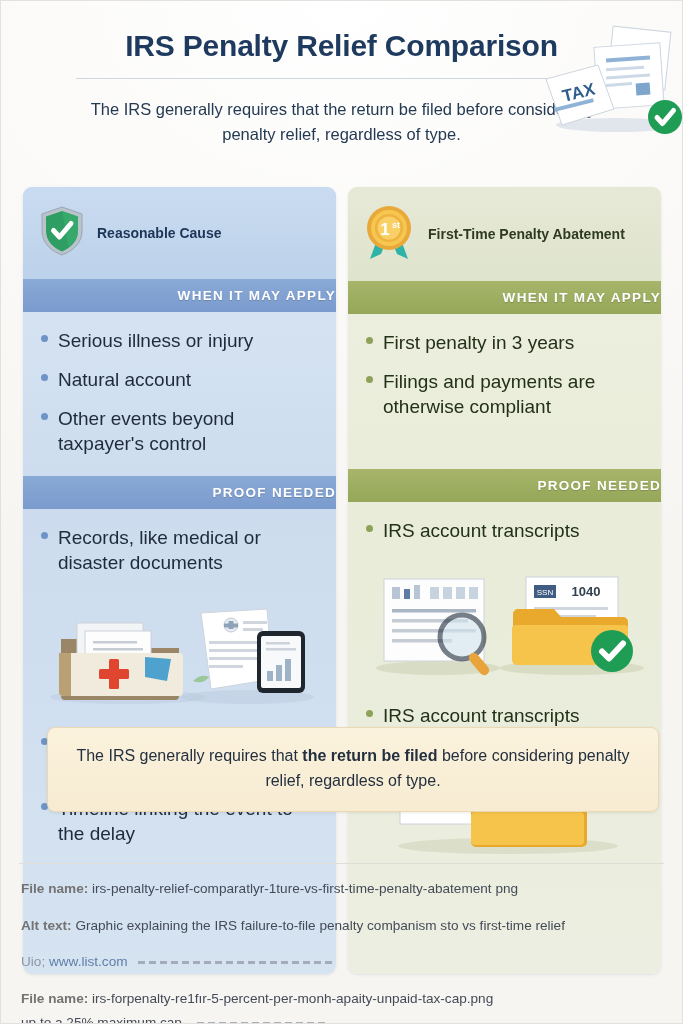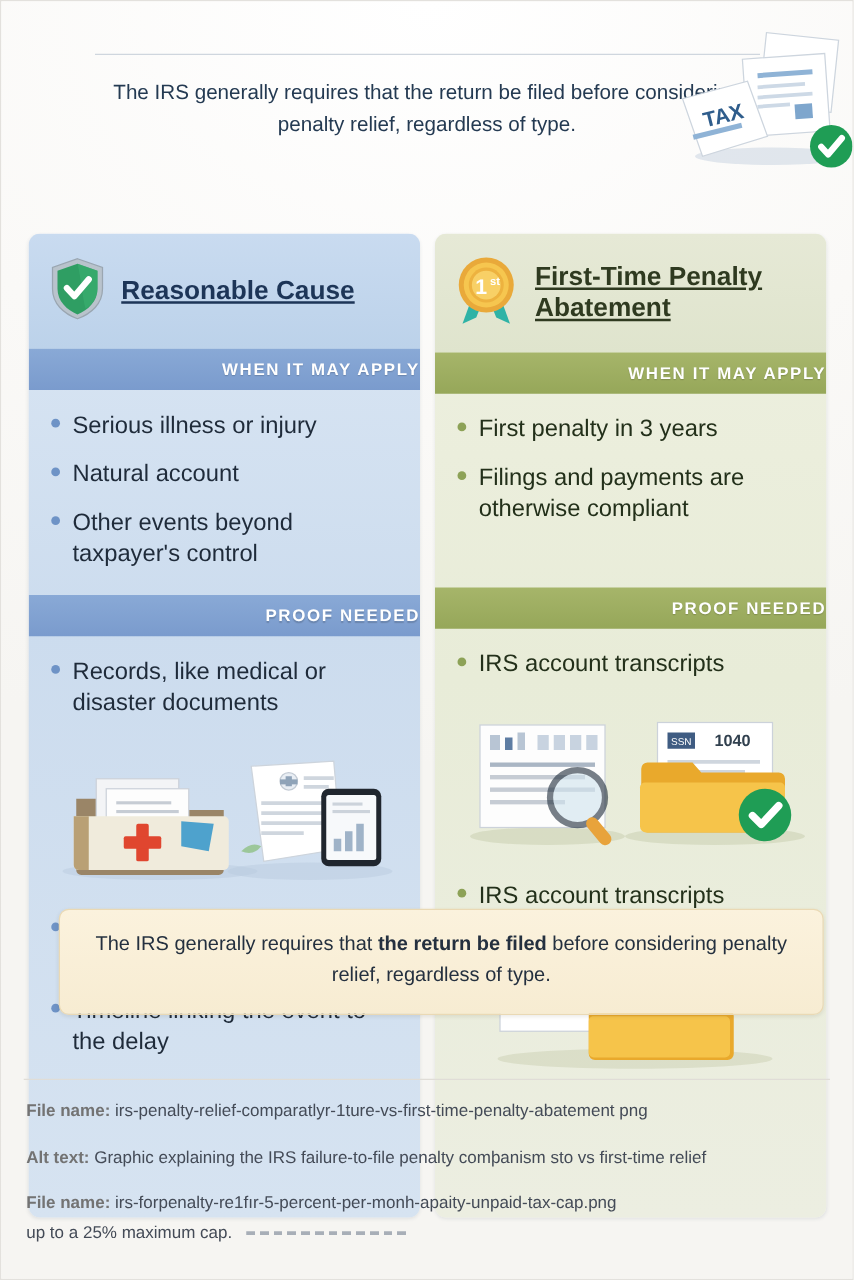--- a/index.html
+++ b/index.html
@@ -85,24 +85,23 @@
     display: flex;
     align-items: center;
     gap: 12px;
     padding: 16px 14px 16px 16px;
     min-height: 60px;
   }
   .col-head-left { background: linear-gradient(180deg,#c9dbf0 0%, #bcd2ea 100%); }
   .col-head-right { background: linear-gradient(180deg,#e6e9d6 0%, #dfe4cd 100%); }
 
   .col-title {
-    font-size: 21px;
+    font-size: 14px;
     font-weight: bold;
     line-height: 1.18;
-    text-decoration: underline;
   }
   .col-title-left { color: #1d3557; }
   .col-title-right { color: #2f3a20; }
 
   .band {
     text-align: right;
     font-size: 13.5px;
     font-weight: bold;
     letter-spacing: 1.3px;
     color: #ffffff;
@@ -214,20 +213,21 @@
   .dash-b { width: 128px; }
   .meta-sub { margin-top: 4px; }
 </style>
 </head>
 <body>
 
 <div class="canvas">
   <div class="paper-tint"></div>
 
   <div class="header">
+    <h1 class="title">IRS Penalty Relief Comparison</h1>
     <div class="title-rule"></div>
     <p class="subtitle">The IRS generally requires that the return be filed before considering penalty relief, regardless of type.</p>
   </div>
 
   <div class="columns">
 
     <div class="col col-left">
 
       <div class="col-head col-head-left">
         <span class="shield">
@@ -463,20 +463,25 @@
     <div class="meta-row">
       <span class="meta-label">File name:</span>
       <span class="meta-value">irs-penalty-relief-comparatlyr-1ture-vs-first-time-penalty-abatement png</span>
     </div>
 
     <div class="meta-row">
       <span class="meta-label">Alt text:</span>
       <span class="meta-value">Graphic explaining the IRS failure-to-file penalty comþanism sto vs first-time relief</span>
     </div>
 
+    <div class="meta-row">
+      <span class="meta-muted">Uio;</span>
+      <span class="meta-link">www.list.com</span>
+      <span class="dash dash-a"></span>
+    </div>
 
     <div class="meta-row">
       <span class="meta-label">File name:</span>
       <span class="meta-value">irs-forpenalty-re1fır-5-percent-per-monh-apaity-unpaid-tax-cap.png</span>
       <div class="meta-sub">
         <span class="meta-value">up to a 25% maximum cap.</span>
         <span class="dash dash-b"></span>
       </div>
     </div>
   </div>

